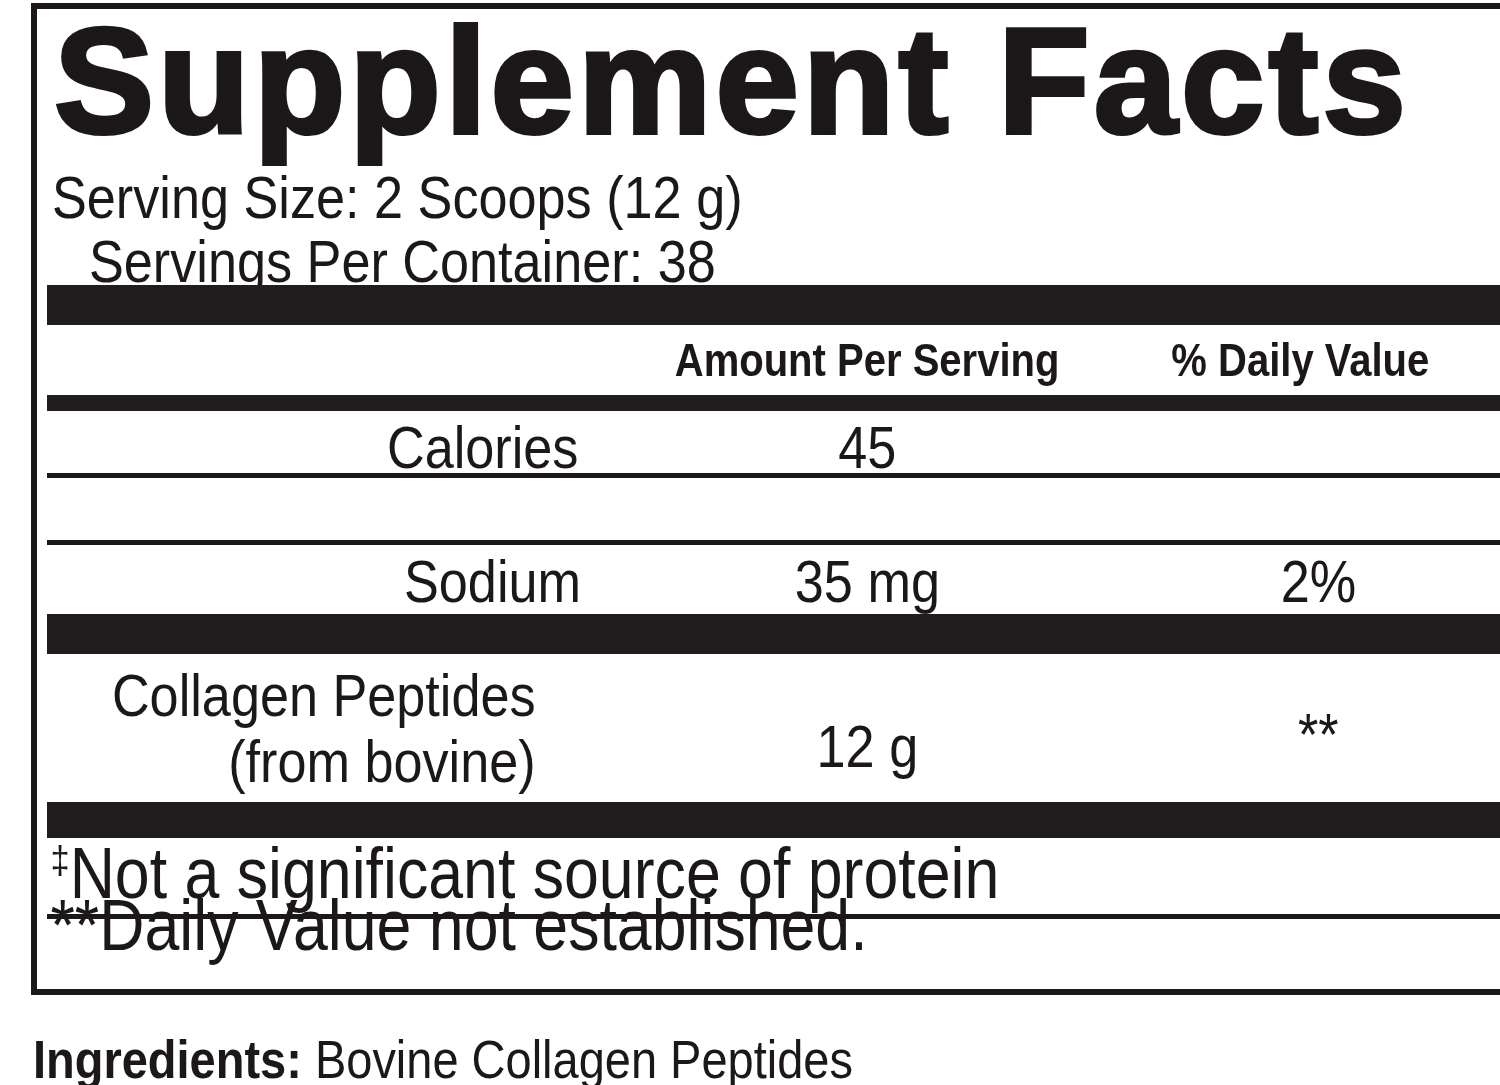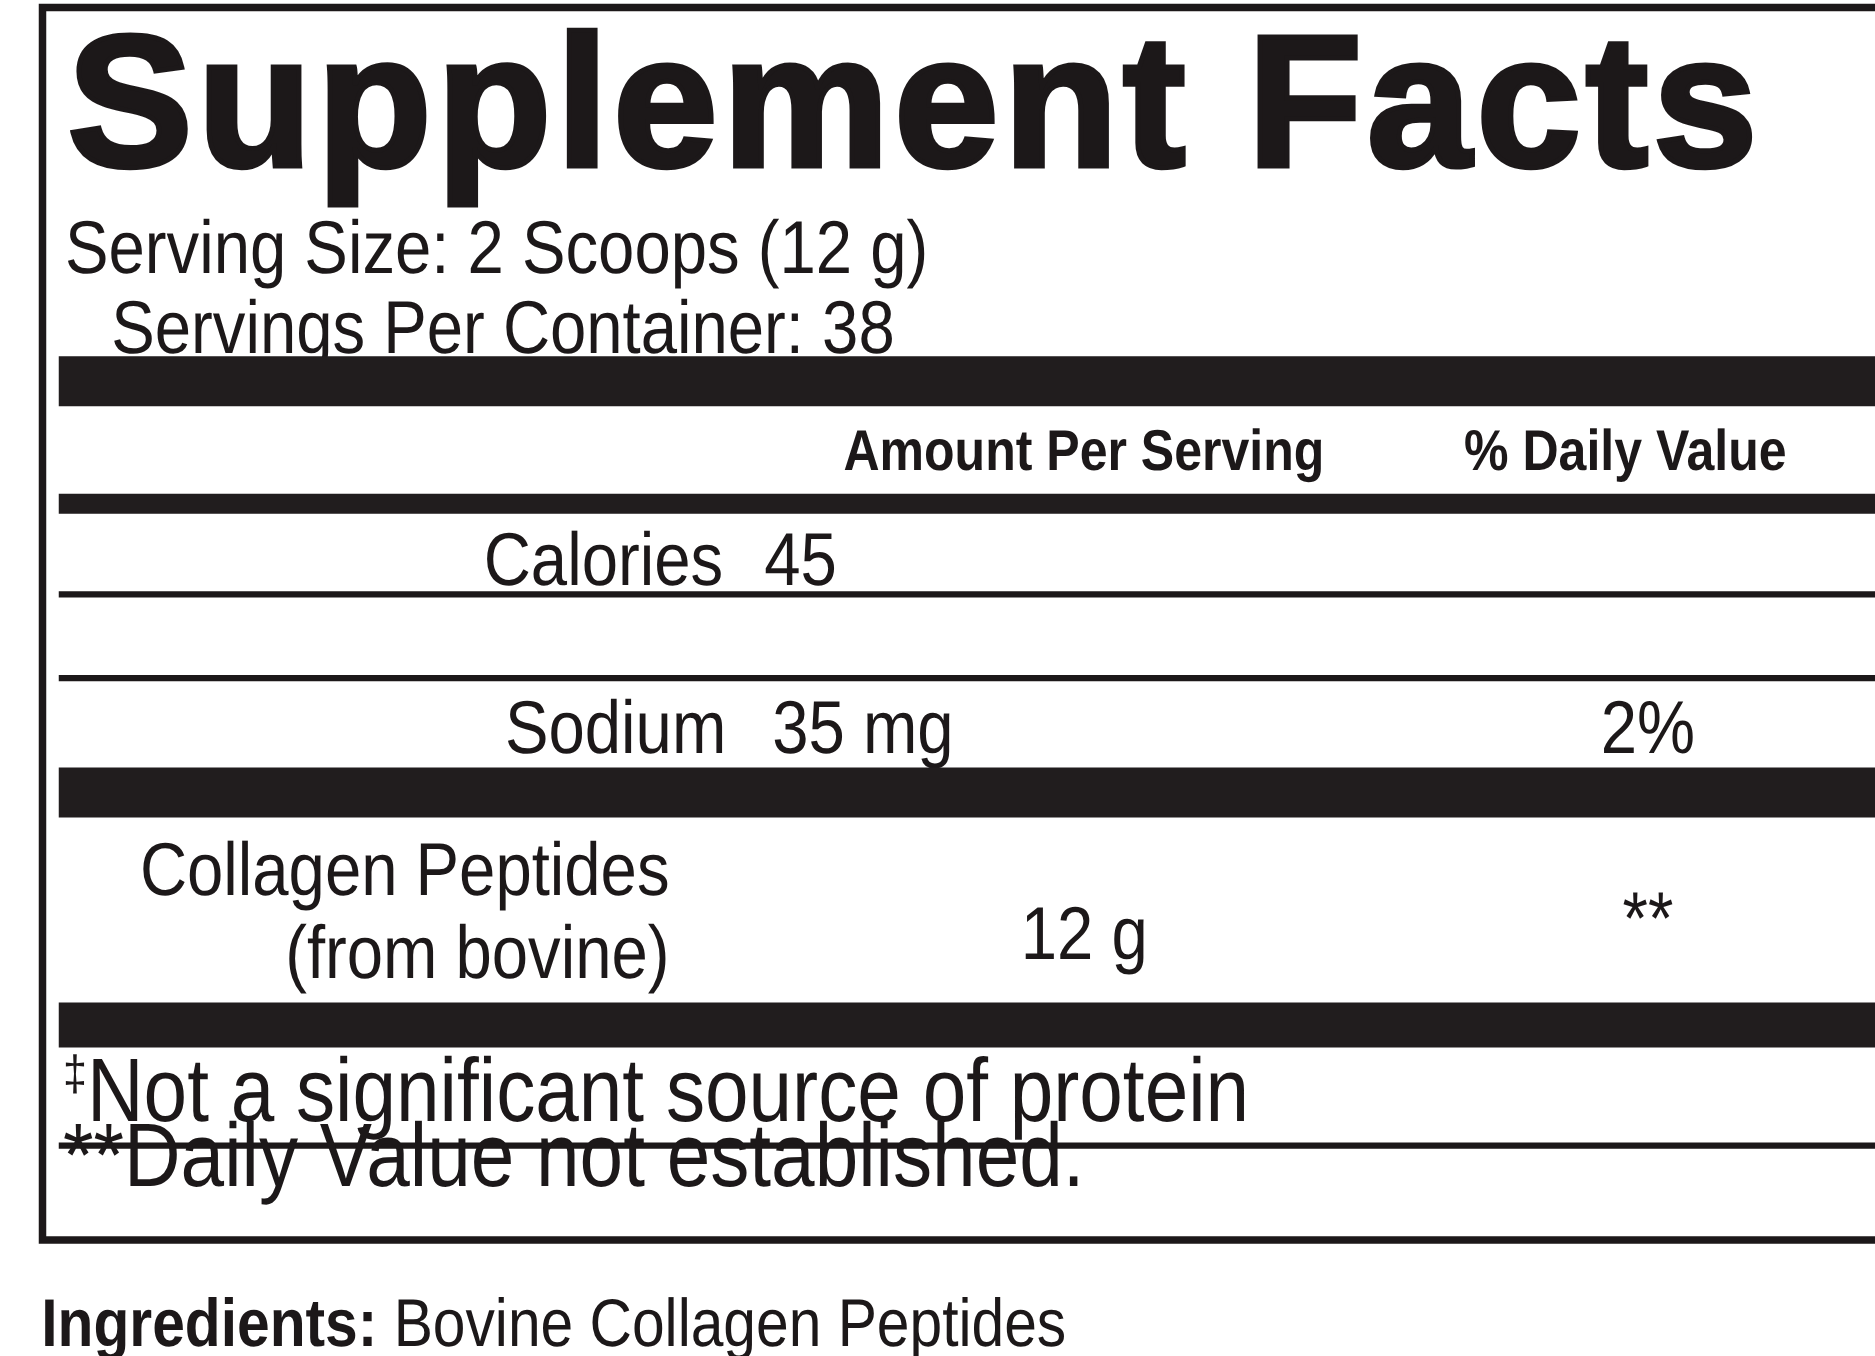--- a/index.html
+++ b/index.html
@@ -87,21 +87,21 @@
     align-items:center;
   }
   .header-row{top:329px;height:62px;font-size:46px;font-weight:bold;}
   .header-row .cell-amount,.header-row .cell-dv{text-align:center;}
   .header-row .cell-dv{position:relative;left:-18px;}
   .row-1{top:413px;height:60px;}
   .row-2{top:480px;height:58px;}
   .row-3{top:547px;height:64px;}
   .nutrient-row{font-size:60px;}
   .cell-name{padding-left:4px;text-align:right;}
-  .cell-amount{text-align:left;}
+  .cell-amount{text-align:center;}
   .cell-dv{text-align:center;}
   sup.dagger{
     font-size:55%;
     vertical-align:super;
     line-height:0;
   }
   .collagen-row{
     top:656px;height:146px;
     font-size:60px;
     align-items:stretch;

